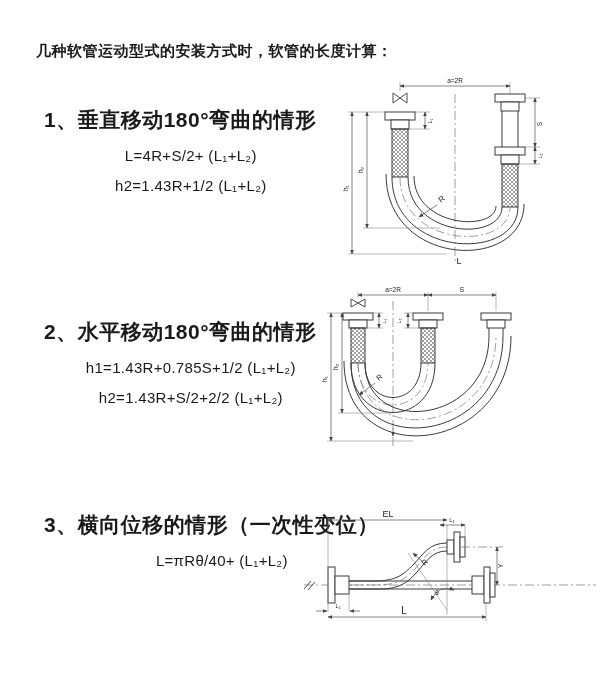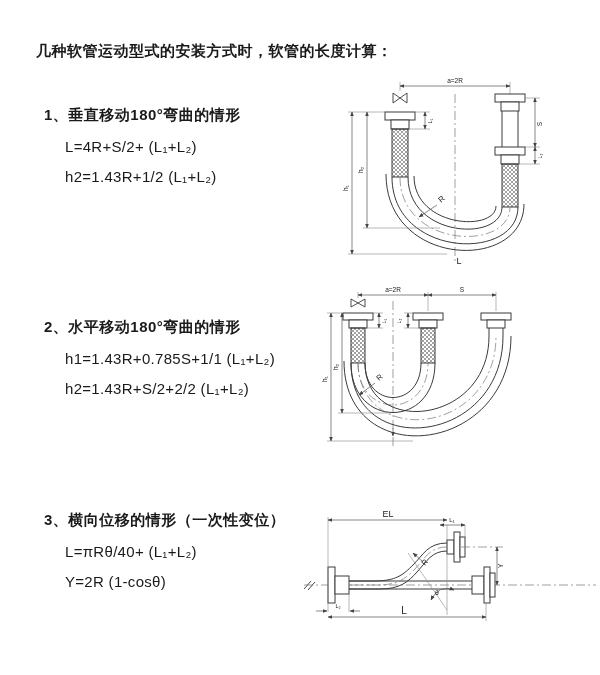--- a/index.html
+++ b/index.html
@@ -3,22 +3,22 @@
 <meta charset="utf-8">
 <style>
   html,body{margin:0;padding:0;}
   body{
     width:600px;height:675px;background:#ffffff;position:relative;
     font-family:"Liberation Sans","DejaVu Sans",sans-serif;color:#1a1a1a;
     overflow:hidden;
   }
   .title{position:absolute;left:36px;top:22px;font-size:15px;font-weight:700;letter-spacing:.5px;margin-top:20px;}
   .section{position:absolute;left:44px;}
-  .sec-heading{font-size:15px;font-weight:700;margin:0 0 13px 0;letter-spacing:.5px;}
-  .formula{font-size:15px;line-height:18px;margin:0 0 12px 21px;letter-spacing:.3px;}
+  .sec-heading{font-size:21px;font-weight:700;margin:0 0 13px 0;letter-spacing:.5px;}
+  .formula{font-size:15px;line-height:18px;margin:0 0 12px 21px;letter-spacing:.3px;text-align:center;}
   .diagram{position:absolute;}
   
   svg text{font-family:"Liberation Sans","DejaVu Sans",sans-serif;fill:#222;}
   .hose{stroke:#3a3a3a;stroke-width:1;fill:none;}
   .hosed{stroke:#777;stroke-width:.7;fill:none;stroke-dasharray:9 3 2 3;}
   .fl{fill:#ffffff;stroke:#3a3a3a;stroke-width:1;}
   .br{fill:url(#hatch);stroke:#3a3a3a;stroke-width:1;}
   .dim{stroke:#555;stroke-width:.7;fill:none;marker-start:url(#arw);marker-end:url(#arw);}
   .lead{stroke:#555;stroke-width:.7;fill:none;marker-end:url(#arw);}
   .ext{stroke:#888;stroke-width:.6;fill:none;}
@@ -101,21 +101,21 @@
 
   <line class="lead" x1="115" y1="133" x2="97" y2="145"></line>
   <text x="119" y="131" font-size="8" transform="rotate(-40 119 131)">R</text>
 
   <text x="137" y="192" font-size="9" text-anchor="middle">L</text>
 </svg>
 </div>
 
 <div class="section" style="top:318px;">
   <div class="sec-heading">2、水平移动180°弯曲的情形</div>
-  <div class="formula">h1=1.43R+0.785S+1/1 (L₁+L₂)</div>
+  <div class="formula">h1=1.43R+0.785S+1/2 (L₁+L₂)</div>
   <div class="formula">h2=1.43R+S/2+2/2 (L₁+L₂)</div>
 </div>
 
 <div class="diagram" style="left:313px;top:283px;">
 <svg width="285" height="175" viewBox="0 0 285 175">
 
   <line class="cl" x1="80" y1="18" x2="80" y2="165"></line>
 
   <line class="ext" x1="45" y1="9" x2="45" y2="15"></line>
   <line class="ext" x1="115" y1="9" x2="115" y2="28"></line>
@@ -169,21 +169,20 @@
   <line class="lead" x1="62" y1="100" x2="46" y2="112"></line>
   <text x="66" y="98" font-size="7.5" transform="rotate(-40 66 98)">R</text>
 
   <line class="lead" x1="80" y1="145" x2="80" y2="153"></line>
 </svg>
 </div>
 
 <div class="section" style="top:511px;">
   <div class="sec-heading">3、横向位移的情形（一次性变位）</div>
   <div class="formula">L=πRθ/40+ (L₁+L₂)</div>
-  <div class="formula">Y=2R (1-cosθ)</div>
 </div>
 
 <div class="diagram" style="left:300px;top:505px;">
 <svg width="300" height="150" viewBox="0 0 300 150">
 
   <line class="cl" x1="4" y1="80" x2="296" y2="80"></line>
   <path class="valve" d="M4,84 L11,76 M8,85 L15,77"></path>
 
   <rect class="fl" x="28" y="62" width="7" height="36"></rect>
   <rect class="fl" x="35" y="71" width="14" height="18"></rect>

